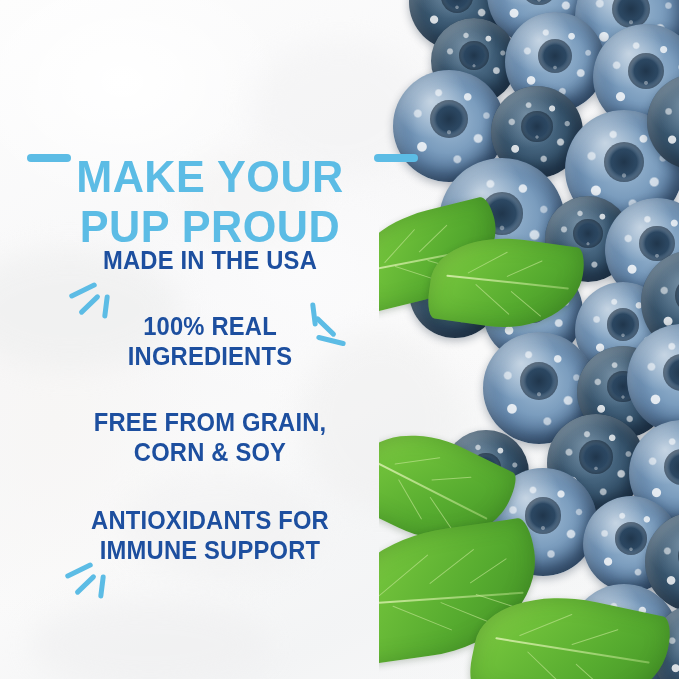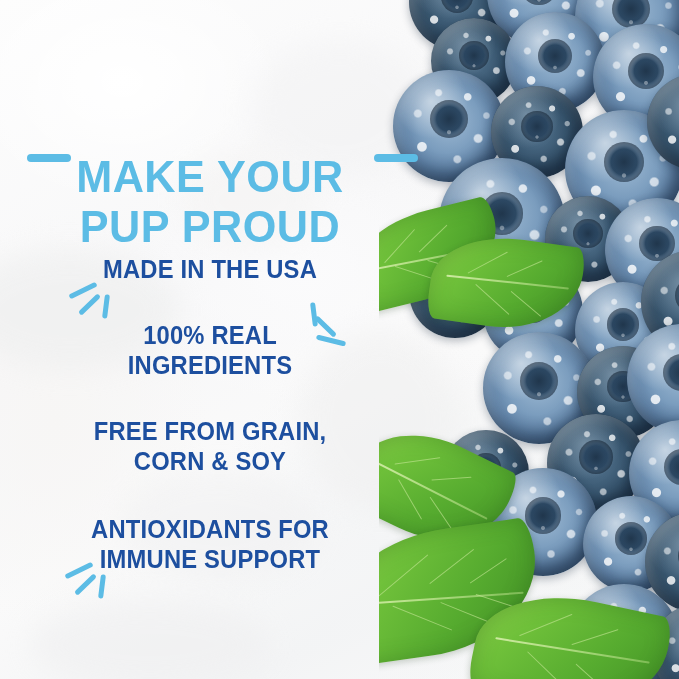--- a/index.html
+++ b/index.html
@@ -152,21 +152,21 @@
     height: 8px;
     border-radius: 4px;
     background: #5cbce5;
   }
   .dash.left  { left: 27px;  top: 154px; width: 44px; }
   .dash.right { left: 374px; top: 154px; width: 44px; }
 
   .claims {
     position: absolute;
     left: 0;
-    top: 254px;
+    top: 245px;
     width: 420px;
   }
   .claim {
     text-align: center;
     color: #1d4f9f;
     font-family: "Liberation Sans", sans-serif;
     font-weight: 700;
     font-size: 25px;
     line-height: 30px;
     letter-spacing: 0.2px;

